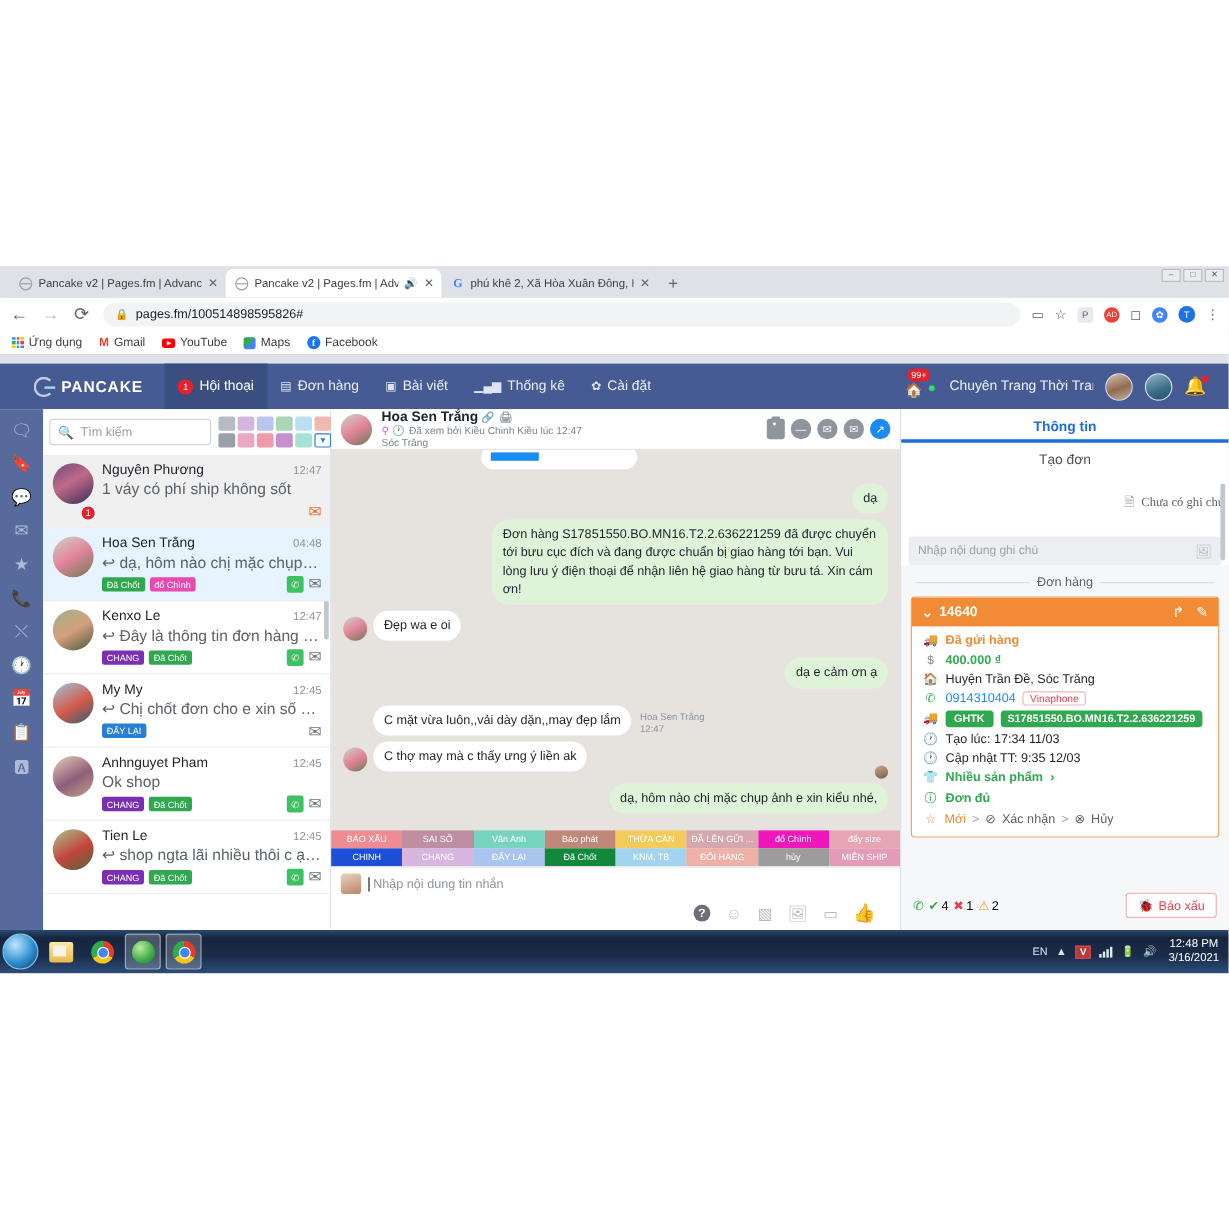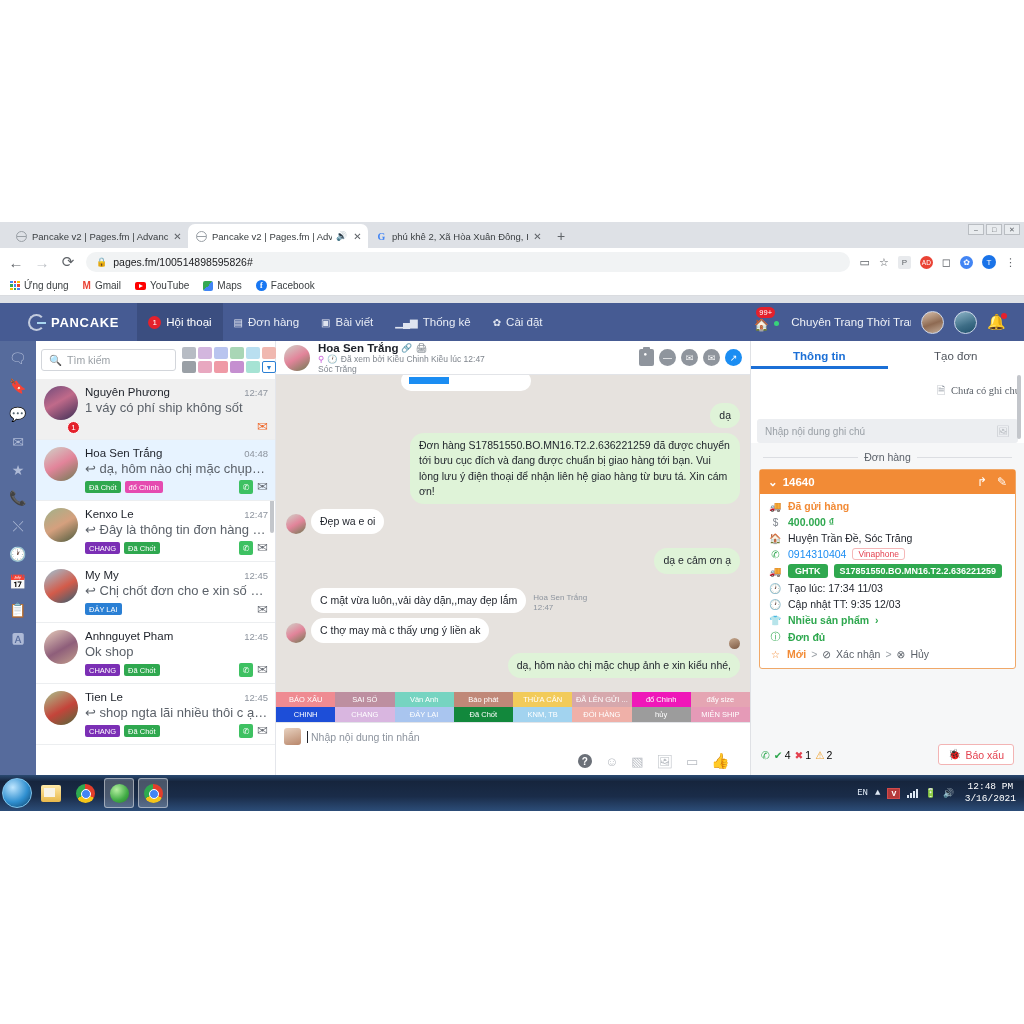--- a/index.html
+++ b/index.html
@@ -151,21 +151,21 @@
   .compav{ width:17px;height:17px;border-radius:3px;overflow:hidden;background:linear-gradient(160deg,#e8d2c0,#b8866a);}
   .compinput{ flex:1 1 auto; font-size:10.5px; color:#8d949e; border-left:1px solid #1d2129; padding-left:3px; }
   .comptools{ display:flex; justify-content:flex-end; align-items:center; gap:13px; padding:7px 12px 1px 0; }
   .ct{ font-size:13px; color:#b7bbc1; }
   .ct.help{ width:14px;height:14px;border-radius:50%;background:#6b7078;color:#fff;font-size:10px;
             display:flex;align-items:center;justify-content:center;font-weight:bold;}
   .ct.like{ color:#1b8df2; font-size:15px; }
 
   
   .rightcol{ width:274px; background:#f6f7f8; border-left:1px solid #dfe1e5; display:flex; flex-direction:column; }
-  .rtabs{ display:flex; background:#fff; }
+  .rtabs{ display:flex; background:#fff;flex-direction:column; }
   .rtab{ flex:1 1 50%; text-align:center; font-size:11.5px; padding:9px 0 7px; color:#4f545c; }
   .rtab.active{ color:#1b6fd6; font-weight:bold; box-shadow:inset 0 -3px 0 #1b6fd6; }
   .noteblock{ background:#fff; position:relative; }
   .nonote{ text-align:right; font-size:10.5px; color:#5b6169; padding:14px 4px 18px;font-family:Liberation Serif, serif; }
   .nonote .fi{ color:#8d949e; margin-right:3px; }
   .noteinput{ margin:0 6px; height:24px; background:#eceef1; border-radius:3px; display:flex; align-items:center;
               padding:0 8px; font-size:10px; color:#9aa0a6; }
   .noteinput .imgic{ margin-left:auto; font-size:11px; color:#b7bbc1; }
   .nscroll{ position:absolute; right:3px; top:6px; width:4px; height:64px; background:#c3c6cb; border-radius:2px; }
   .divtitle{ display:flex; align-items:center; gap:6px; padding:8px 12px 6px; font-size:10.5px; color:#5b6169; }
@@ -176,32 +176,32 @@
   .ocBody{ padding:6px 9px 8px; }
   .oline{ display:flex; align-items:center; gap:6px; font-size:10.5px; margin-bottom:4px; color:#1d2129; }
   .oline .lic{ width:13px; text-align:center; color:#7f858d; font-size:10px; flex:0 0 13px;}
   .or{ color:#f28b36; font-weight:bold; }
   .gr{ color:#2fa84f; font-weight:bold; }
   .bl{ color:#1b8df2; }
   .pillred{ border:1px solid #f5b8b8; color:#e4414f; font-size:8.5px; border-radius:3px; padding:0px 5px; }
   .pillgreen{ background:#2fa84f; color:#fff; font-size:9px; border-radius:3px; padding:2px 7px; font-weight:bold; }
   .pillgreen.wide{ padding:2px 6px; }
   .stepsrow{ display:flex; align-items:center; gap:5px; font-size:10.5px; }
-  .stepsrow .st1{ color:#f28b36; font-weight:bold; }
+  .stepsrow .st1{ color:#f28b36; font-weight:normal; }
   .stepsrow .sarrow{ color:#9aa0a6; }
   .stepsrow .stx{ color:#5b6169; }
   .rfooter{ margin-top:auto; display:flex; align-items:center; padding:8px 10px 10px; }
   .counts{ display:flex; align-items:center; gap:4px; font-size:10.5px; }
   .cpill{ display:flex; align-items:center; gap:2px; }
   .badreport{ margin-left:auto; border:1px solid #f3b4b4; color:#e4414f; background:#fff; border-radius:3px;
               font-size:10.5px; padding:3px 9px; display:flex; align-items:center; gap:4px; }
 
   
   .taskbar{ position:absolute; left:0; top:775px; width:1024px; height:36px;
-            background:linear-gradient(180deg,#2a4a72 0%,#16253d 18%,#1a2c49 60%,#2c4d78 100%); display:flex; align-items:center;font-family:Liberation Mono, monospace; }
+            background:linear-gradient(180deg,#2a4a72 0%,#16253d 18%,#1a2c49 60%,#2c4d78 100%); display:flex; align-items:center; }
   .startorb{ width:30px;height:30px;border-radius:50%;margin-left:2px;
              background:radial-gradient(circle at 35% 30%,#bfe6ff,#2f8fd0 55%,#0c3d63);
              border:1px solid #7fc5ee; }
   .tbicon{ width:30px; height:30px; margin-left:4px; display:flex; align-items:center; justify-content:center; }
   .tbicon.act{ background:rgba(255,255,255,.22); border:1px solid rgba(255,255,255,.45); border-radius:3px; }
   .chrome-ic{ width:19px;height:19px;border-radius:50%;
               background:conic-gradient(#e33e2b 0 33%, #f5c518 0 66%, #2faa4f 0 100%); position:relative;}
   .chrome-ic:after{content:"";position:absolute;left:5.5px;top:5.5px;width:8px;height:8px;border-radius:50%;background:#4285f4;border:1.5px solid #fff;}
   .folder-ic{ width:20px;height:17px;background:linear-gradient(180deg,#ffe9a8,#e8b84b); border-radius:2px; position:relative;}
   .folder-ic:after{content:"";position:absolute;left:3px;top:3px;width:11px;height:9px;background:#f7f3e8;}

